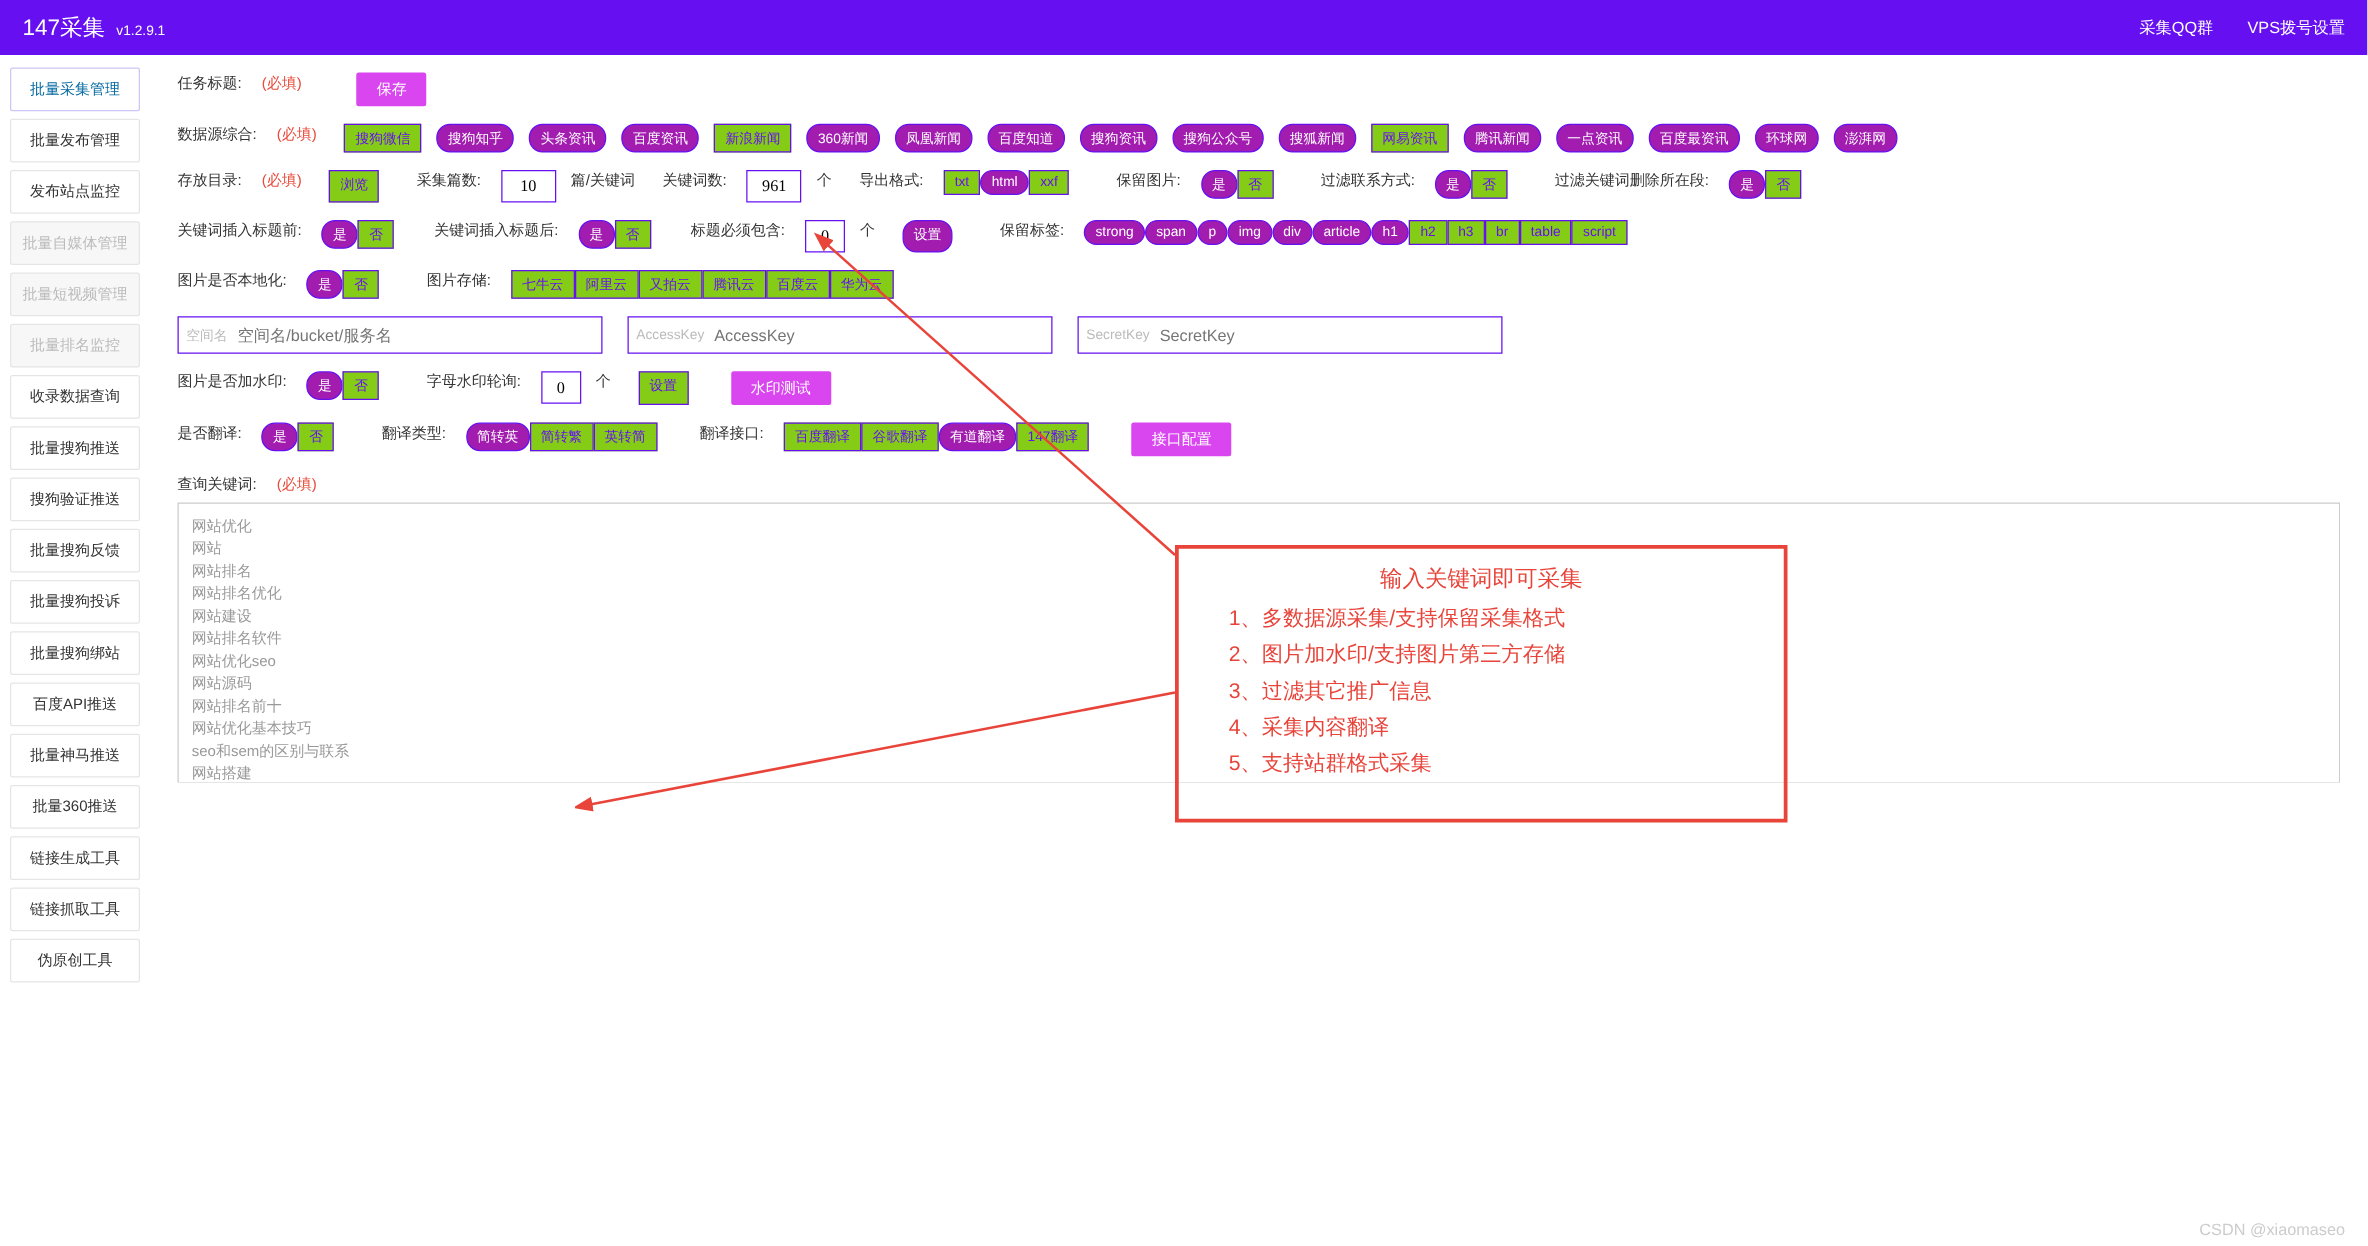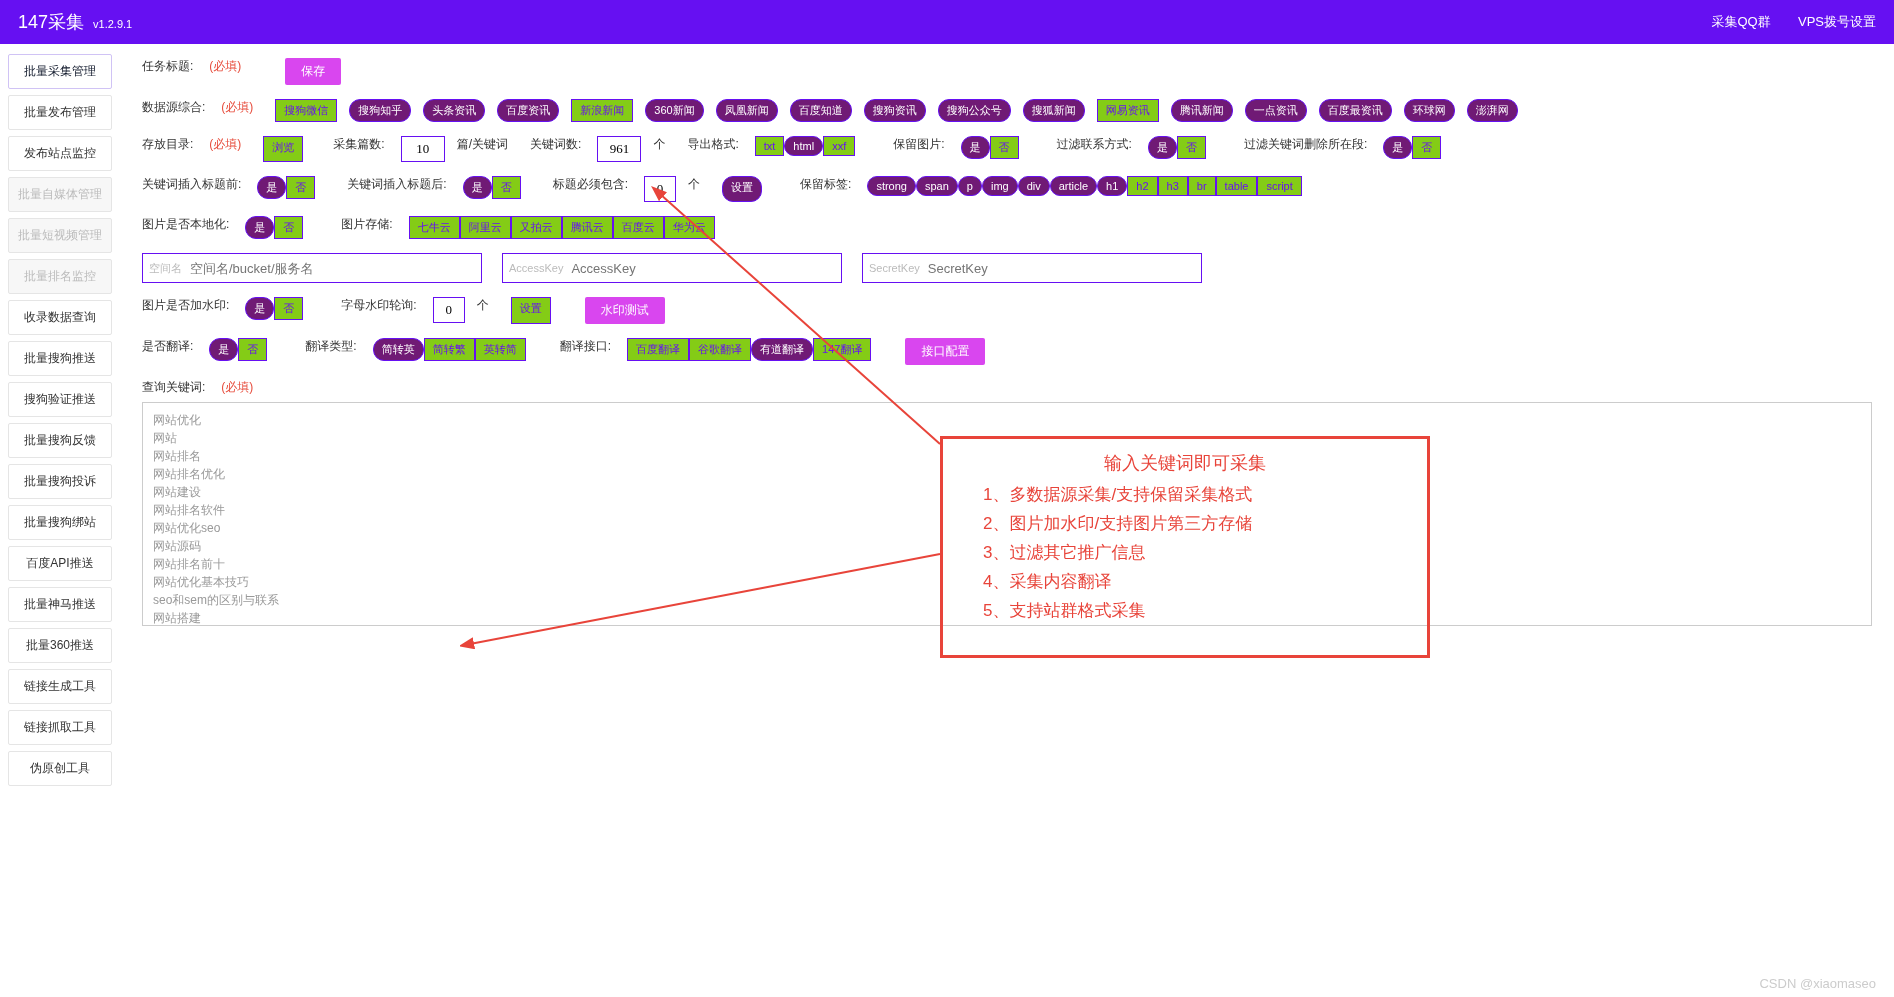--- a/index.html
+++ b/index.html
@@ -4,33 +4,33 @@
 <style>
 * { box-sizing: border-box; margin: 0; padding: 0; font-family: "Microsoft YaHei", Arial, sans-serif; }
 body { font-size: 12px; color: #333; background: #fff; }
 .header { background: #6610f2; color: #fff; height: 44px; display: flex; align-items: center; padding: 0 18px; justify-content: space-between; }
 .header .title { font-size: 18px; font-weight: 500; }
 .header .title .ver { font-size: 11px; margin-left: 4px; }
 .header .right a { color: #fff; margin-left: 24px; font-size: 13px; text-decoration: none; }
 .layout { display: flex; }
 .sidebar { width: 120px; padding: 10px 8px; display: flex; flex-direction: column; gap: 6px; }
 .sidebar .item { border: 1px solid #e5e5e5; background: #fff; text-align: center; padding: 8px 4px; font-size: 12px; border-radius: 2px; color: #333; cursor: pointer; }
-.sidebar .item.active { color: #0f172a; border-color: #d0c3f5; }
+.sidebar .item.active { color: #0369a1; border-color: #d0c3f5; }
 .sidebar .item.disabled { color: #bbb; background: #f7f7f7; }
 .main { flex: 1; padding: 14px 22px; position: relative; }
 .tip { font-size: 16px; color: #111; margin-bottom: 14px; }
 .row { display: flex; margin-bottom: 14px; flex-wrap: wrap; gap: 6px 12px; }
 .lbl { font-size: 12px; color: #333; margin-right: 4px; }
 .req { color: #e74c3c; margin-right: 10px; }
 .tinput { border: 1px solid #6610f2; height: 26px; padding: 0 8px; font-size: 13px; outline: none; }
 .tinput.wide { width: 340px; }
 .tinput.sm { width: 44px; text-align: center; font-family: Liberation Serif, serif; }
 .btn { background: #d946ef; color: #fff; border: none; padding: 5px 16px; font-size: 12px; cursor: pointer; border-radius: 2px; }
 .tag { display: inline-block; padding: 3px 8px; font-size: 11px; border: 1px solid #6610f2; cursor: pointer; }
-.tag.on { background: #701a75; color: #fff; border-radius: 11px; }
+.tag.on { background: #a21caf; color: #fff; border-radius: 11px; }
 .tag.off { background: #84cc16; color: #6610f2; }
 .unit { font-size: 12px; color: #333; margin-right: 10px; }
 .grid3 { display: flex; gap: 20px; margin-bottom: 14px; }
 .finput { border: 1px solid #6610f2; height: 30px; display: flex; align-items: center; width: 340px; padding: 0 6px; }
 .finput .pre { color: #bbb; font-size: 11px; margin-right: 8px; }
 .finput input { border: none; outline: none; flex: 1; font-size: 13px; color: #999; }
 .kwbox { border: 1px solid #ccc; width: 100%; height: 224px; padding: 8px 10px; font-size: 12px; color: #999; line-height: 1.5; overflow: auto; resize: none; outline: none; }
 .annot { position: absolute; border: 3px solid #e8443a; background: rgba(255,255,255,0); }
 .annot-box { left: 820px; top: 392px; width: 490px; height: 222px; padding: 12px 40px; }
 .annot-box .t1 { color: #e8443a; font-size: 18px; text-align: center; margin-bottom: 6px; }

